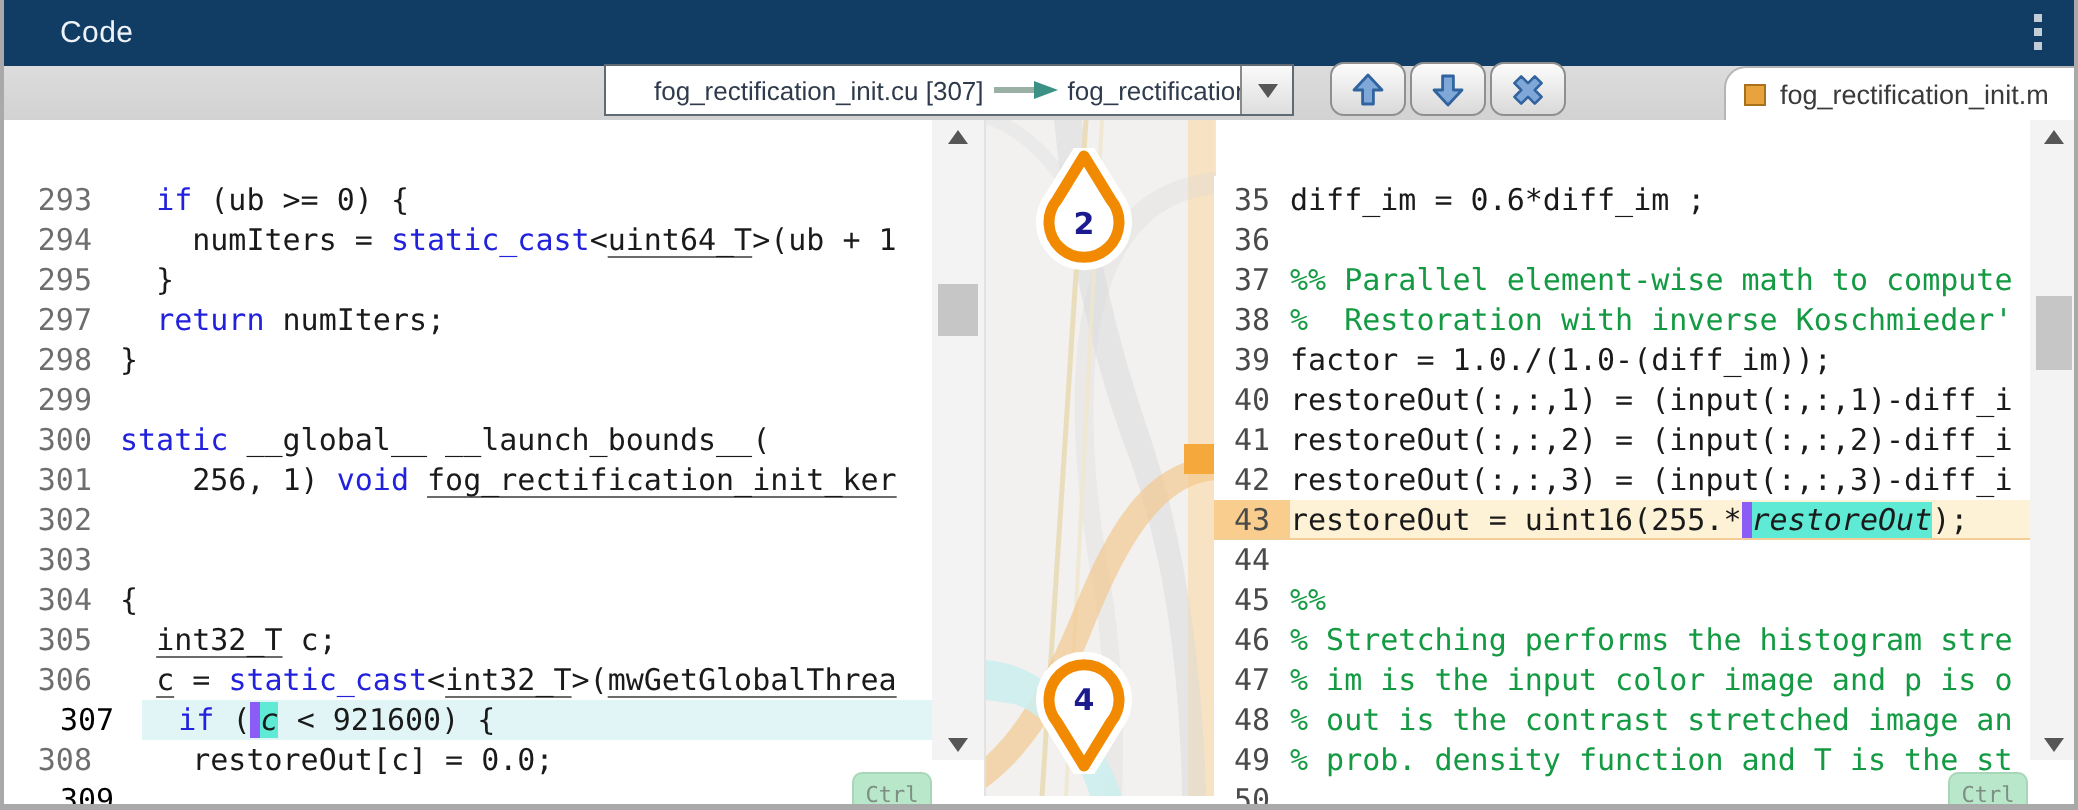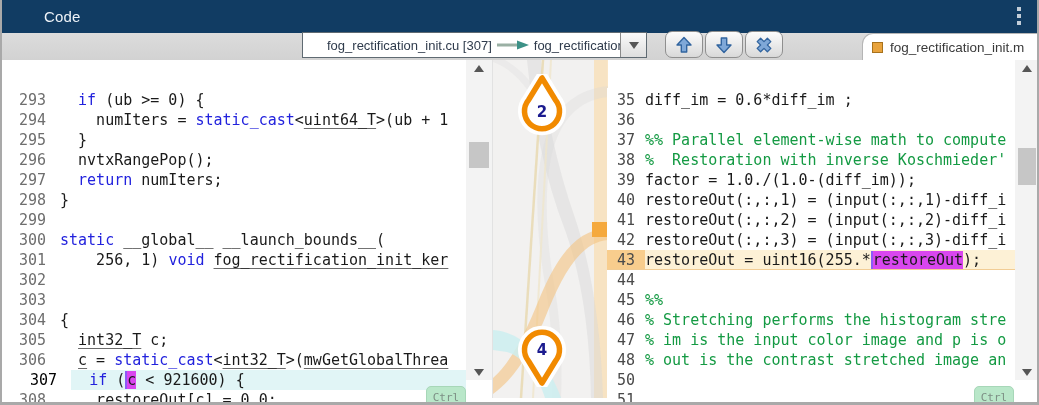--- a/index.html
+++ b/index.html
@@ -5,21 +5,21 @@
   * { margin:0; padding:0; box-sizing:border-box; }
   body { background:#fff; }
   #app {
     position:relative; width:1039px; height:405px; overflow:hidden;
     background:#ffffff; border-left:2px solid #a9a9a9; border-right:2px solid #a9a9a9;
     border-bottom:3px solid #a9a9a9;
     font-family:"Liberation Sans", sans-serif;
   }
   
   .titlebar { position:absolute; left:0; top:0; right:0; height:33px; background:#113c63; display:flex; align-items:center; }
-  .titlebar .title { color:#eef3f8; font-size:15px; margin-left:42px; letter-spacing:.2px; }
+  .titlebar .title { color:#eef3f8; font-size:15px; margin-left:28px; letter-spacing:.2px; }
   .kebab { position:absolute; right:16px; top:7px; display:flex; flex-direction:column; gap:3px; cursor:pointer; }
   .kebab i { width:4px; height:4px; background:#c2cdd8; display:block; }
   
   .tabbar { position:absolute; left:0; top:33px; right:0; height:27px; background:linear-gradient(#dcdcdc,#d2d2d2); }
   .tab { position:absolute; top:0; height:27px; background:#ffffff; border:1px solid #b5b5b5; border-bottom:none;
          display:flex; align-items:center; gap:7px; padding-left:9px; font-size:13.5px; color:#3a3a3a; }
   .tab.left { left:3px; width:227px; border-radius:5px 11px 0 0; }
   .tab.right { left:860px; width:209px; border-radius:11px 5px 0 0; }
   .sq { width:11px; height:11px; display:inline-block; }
   .sq.teal { background:#49a8a8; border:1px solid #1f6f6f; }
@@ -39,21 +39,21 @@
   #left-editor  { left:0; width:464px; }
   #right-editor { left:605px; width:408px; }
   .lines { position:absolute; left:0; top:2px; right:0; }
   .row { display:flex; height:20px; line-height:20px; white-space:pre; }
   .num { flex:0 0 58px; text-align:right; padding-right:14px; color:#6e6e6e; }
   #right-editor .num { flex:0 0 38px; padding-right:10px; color:#4a4a4a; }
   .code { flex:1 1 auto; white-space:pre; color:#1a1a1a; overflow:hidden; }
   .kw  { color:#2222dd; }
   .cmt { color:#149a43; }
   .und { text-decoration:underline; text-decoration-color:#6b6b6b; text-underline-offset:3px; }
-  .tok { background:#d946ef; border-left:2px solid #8b5cf6; }
+  .tok { background:#5eead4; border-left:5px solid #8b5cf6;font-style:italic; }
   .hl-cyan { background:#e1f5f6; }
   .row-or { background:#fdf1d6; border-bottom:1px solid #f2cd95; }
   .num-teal { color:#000000;padding-left:28px; }
   .num-or { color:#bb5e1d; }
   .num-hl { background:#f8cd8d; color:#a8551a; }
   
   .vscroll { position:absolute; top:60px; height:320px; background:#f3f3f3; }
   #left-vscroll { left:464px; width:26px; }
   #right-vscroll { left:1013px; width:24px; }
   .sb-thumb-v { position:absolute; left:3px; right:3px; background:#c6c6c6; }
@@ -127,21 +127,20 @@
     <svg width="20" height="20" viewBox="0 0 20 20">
       <path d="M10,6.6 L13.4,3.2 L16.8,6.6 L13.4,10 L16.8,13.4 L13.4,16.8 L10,13.4 L6.6,16.8 L3.2,13.4 L6.6,10 L3.2,6.6 L6.6,3.2 Z" fill="#7fa8d8" stroke="#31649f" stroke-width="1.3" stroke-linejoin="round"></path>
     </svg>
   </div>
 
   <div class="editor" id="left-editor">
     <div class="lines" id="left-lines">
         <div class="row"><span class="num">293</span><span class="code"><span>  </span><span class="kw">if</span><span> (ub &gt;= 0) {</span></span></div>
         <div class="row"><span class="num">294</span><span class="code"><span>    numIters = </span><span class="kw">static_cast</span><span>&lt;</span><span class="und">uint64_T</span><span>&gt;(ub + 1</span></span></div>
         <div class="row"><span class="num">295</span><span class="code"><span>  }</span></span></div>
-        <div class="row"><span class="num">296</span><span class="code"><span>  nvtxRangePop();</span></span></div>
         <div class="row"><span class="num">297</span><span class="code"><span>  </span><span class="kw">return</span><span> numIters;</span></span></div>
         <div class="row"><span class="num">298</span><span class="code"><span>}</span></span></div>
         <div class="row"><span class="num">299</span><span class="code"></span></div>
         <div class="row"><span class="num">300</span><span class="code"><span class="kw">static</span><span> __global__ __launch_bounds__(</span></span></div>
         <div class="row"><span class="num">301</span><span class="code"><span>    256, 1) </span><span class="kw">void</span><span> </span><span class="und">fog_rectification_init_ker</span></span></div>
         <div class="row"><span class="num">302</span><span class="code"></span></div>
         <div class="row"><span class="num">303</span><span class="code"></span></div>
         <div class="row"><span class="num">304</span><span class="code"><span>{</span></span></div>
         <div class="row"><span class="num">305</span><span class="code"><span>  </span><span class="und">int32_T</span><span> c;</span></span></div>
         <div class="row"><span class="num">306</span><span class="code"><span>  </span><span class="und">c</span><span> = </span><span class="kw">static_cast</span><span>&lt;</span><span class="und">int32_T</span><span>&gt;(</span><span class="und">mwGetGlobalThrea</span></span></div>
@@ -210,20 +209,21 @@
         <div class="row"><span class="num num-or">39</span><span class="code"><span>factor = 1.0./(1.0-(diff_im));</span></span></div>
         <div class="row"><span class="num num-or">40</span><span class="code"><span>restoreOut(:,:,1) = (input(:,:,1)-diff_i</span></span></div>
         <div class="row"><span class="num num-or">41</span><span class="code"><span>restoreOut(:,:,2) = (input(:,:,2)-diff_i</span></span></div>
         <div class="row"><span class="num num-or">42</span><span class="code"><span>restoreOut(:,:,3) = (input(:,:,3)-diff_i</span></span></div>
         <div class="row row-or"><span class="num num-or num-hl">43</span><span class="code"><span>restoreOut = uint16(255.*</span><span class="tok">restoreOut</span><span>);</span></span></div>
         <div class="row"><span class="num">44</span><span class="code"></span></div>
         <div class="row"><span class="num">45</span><span class="code"><span class="cmt">%%</span></span></div>
         <div class="row"><span class="num">46</span><span class="code"><span class="cmt">% Stretching performs the histogram stre</span></span></div>
         <div class="row"><span class="num">47</span><span class="code"><span class="cmt">% im is the input color image and p is o</span></span></div>
         <div class="row"><span class="num">48</span><span class="code"><span class="cmt">% out is the contrast stretched image an</span></span></div>
+        <div class="row"><span class="num">49</span><span class="code"><span class="cmt">% prob. density function and T is the st</span></span></div>
         <div class="row"><span class="num">50</span><span class="code"></span></div>
         <div class="row"><span class="num">51</span><span class="code"></span></div>
       </div>
     <div class="ctrl" id="ctrl-right">
       <span>Ctrl</span>
     </div>
     <div class="hscroll" style="left:14px; right:0;">
       <span class="sb-btn-h" style="left:0;">
           <span class="tri-left"></span>
         </span>

